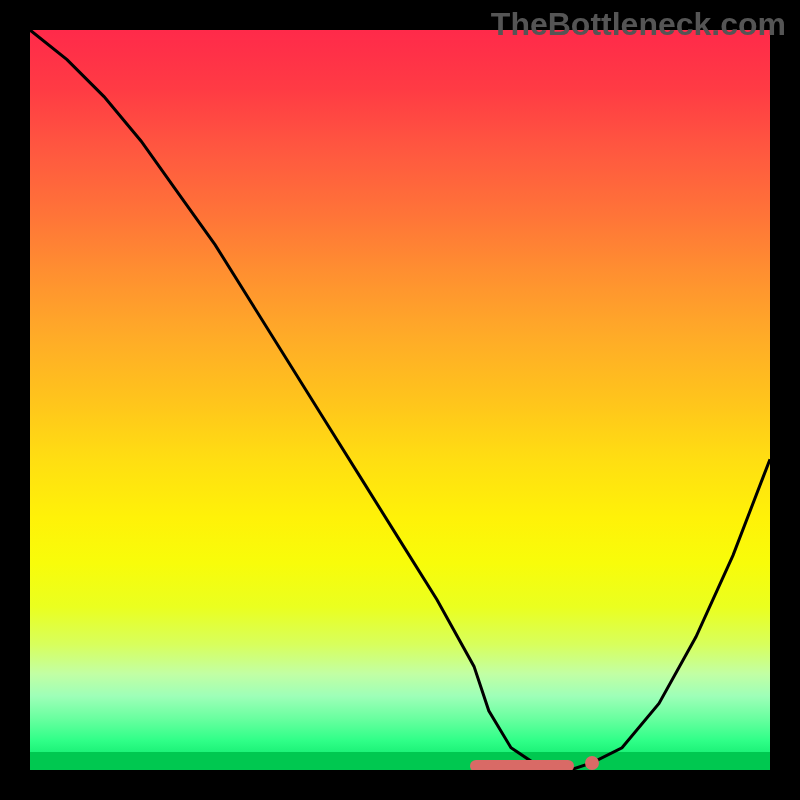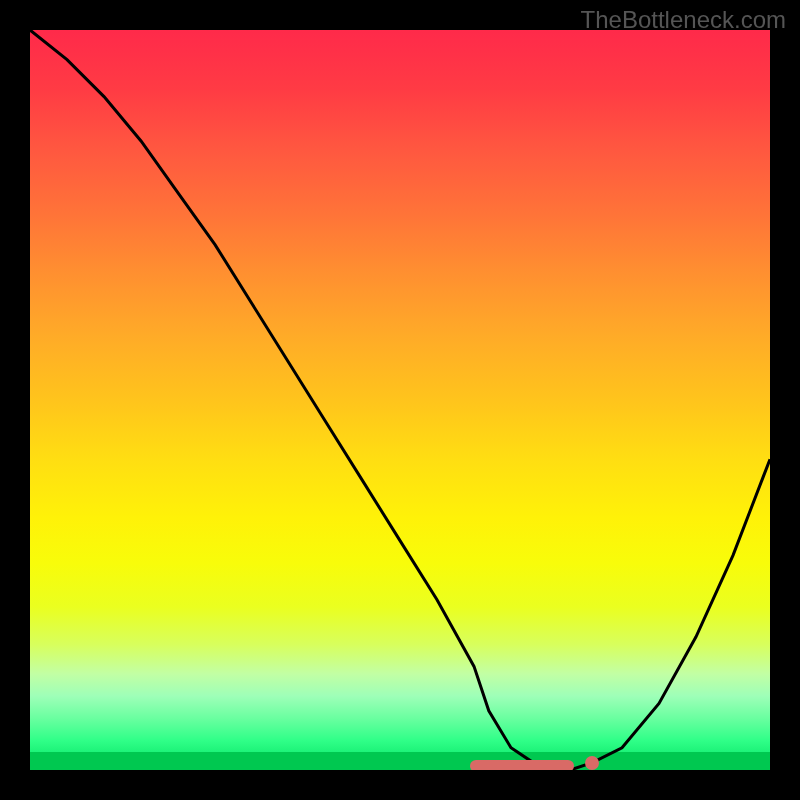--- a/index.html
+++ b/index.html
@@ -15,22 +15,22 @@
     width: 800px;
     height: 800px;
     position: relative;
     background: #000;
   }
   .watermark {
     position: absolute;
     top: 6px;
     right: 14px;
     color: #555;
-    font-size: 24px;
-    font-weight: 400;
+    font-size: 32px;
+    font-weight: 700;
     z-index: 10;
   }
   .plot-area {
     position: absolute;
     left: 30px;
     top: 30px;
     width: 740px;
     height: 740px;
     overflow: hidden;
   }

